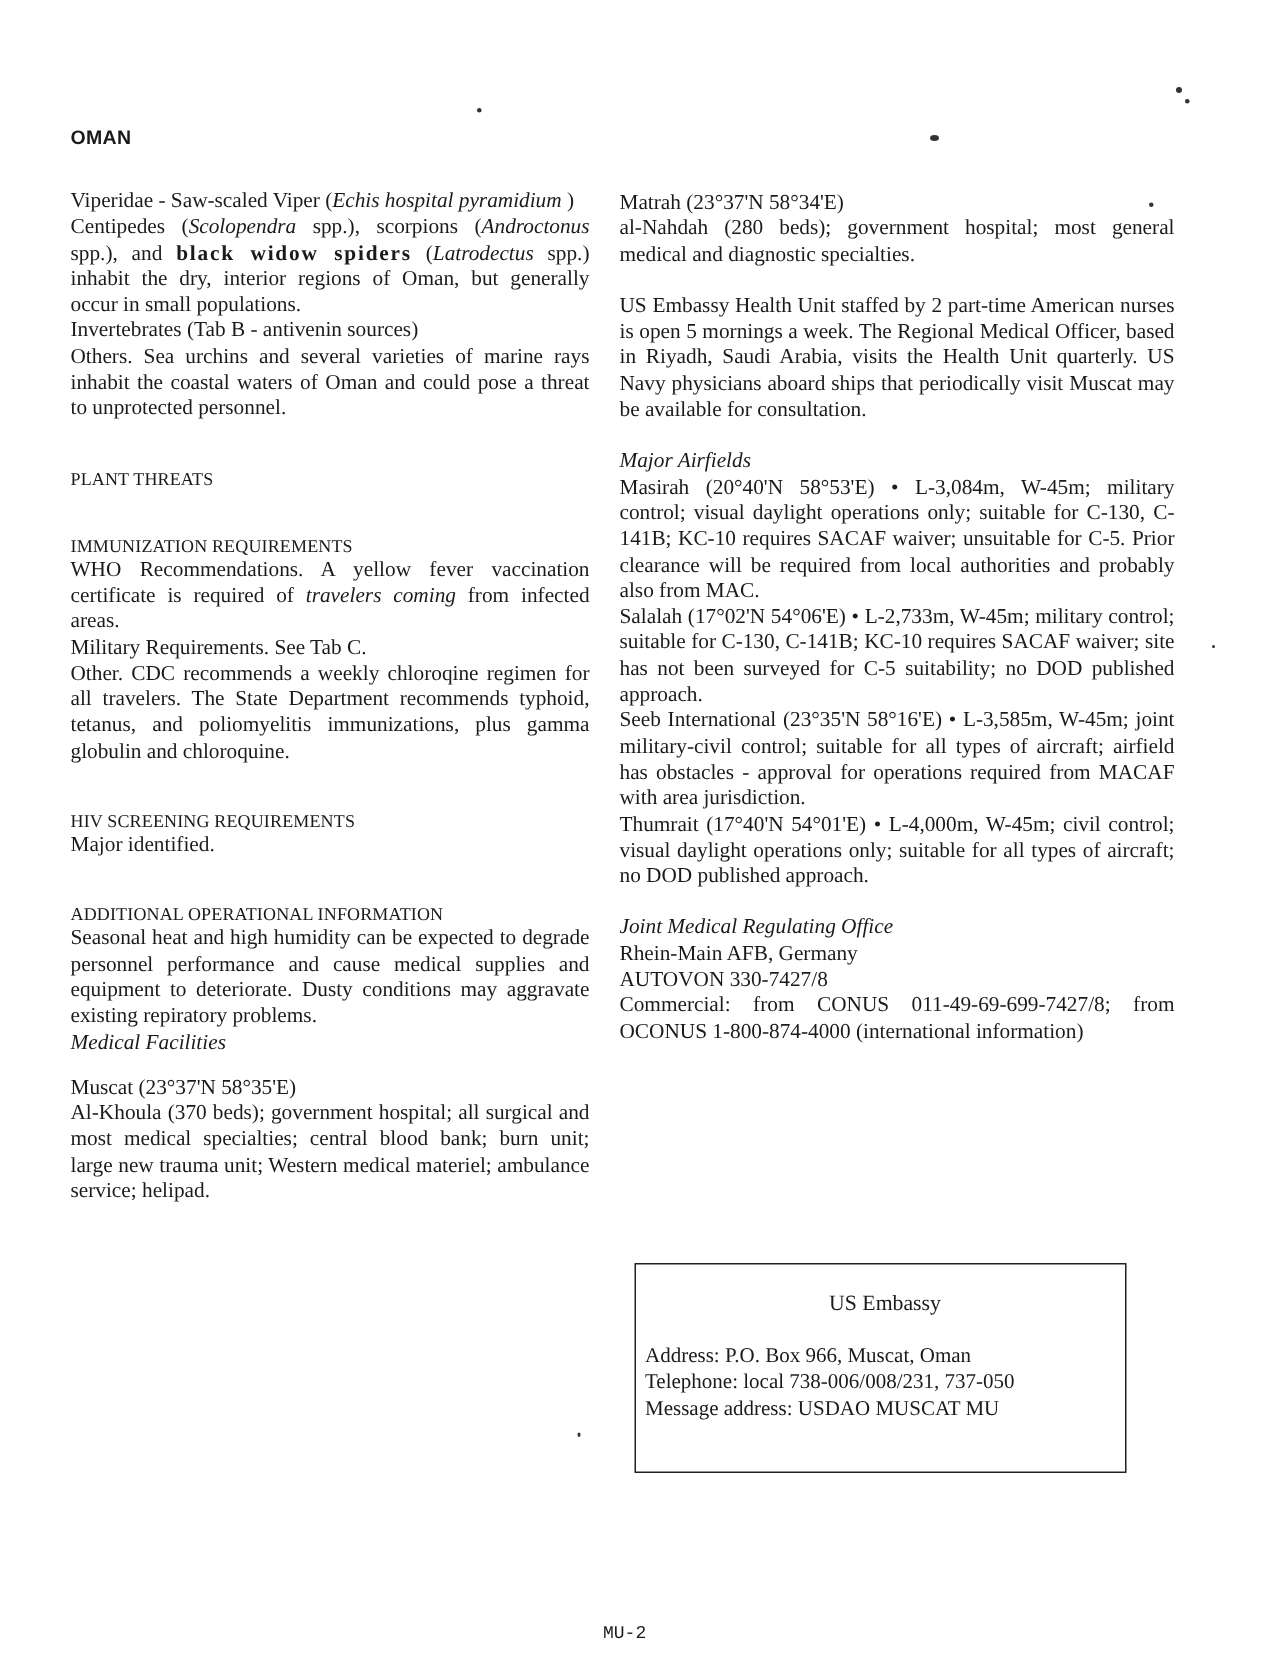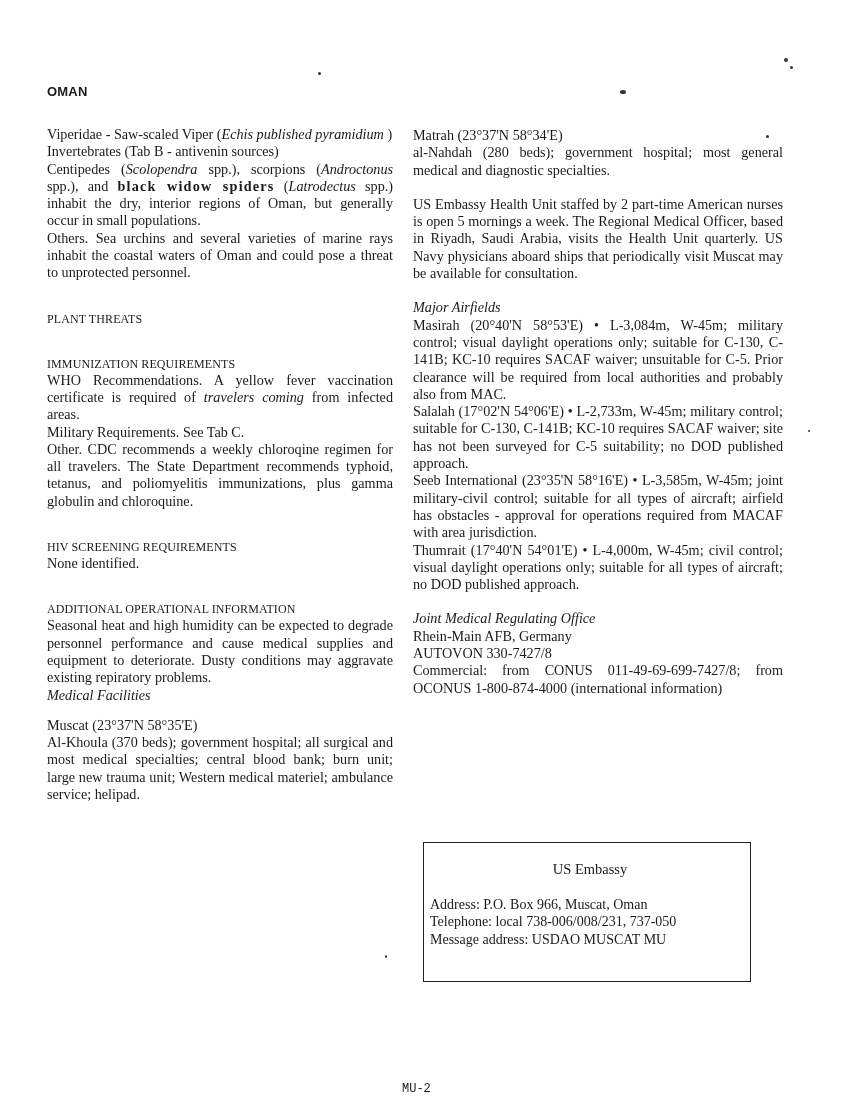--- a/index.html
+++ b/index.html
@@ -80,39 +80,39 @@
       border-radius: 50%;
     }
   </style>
 </head>
 <body>
 
 <div class="header-country">OMAN</div>
 
 <div class="col col-left">
   <p>
-    <span>Viperidae - Saw-scaled Viper (</span><span class="it">Echis published pyramidium</span><span> )</span>
+    <span>Viperidae - Saw-scaled Viper (</span><span class="it">Echis hospital pyramidium</span><span> )</span>
   </p>
-  <p>Invertebrates (Tab B - antivenin sources)</p>
   <p>
     <span>Centipedes (</span><span class="it">Scolopendra</span><span> spp.), scorpions (</span><span class="it">Androctonus</span><span> spp.), and </span><span class="bold-spaced">black widow spiders</span><span> (</span><span class="it">Latrodectus</span><span> spp.) inhabit the dry, interior regions of Oman, but generally occur in small populations.</span>
   </p>
+  <p>Invertebrates (Tab B - antivenin sources)</p>
   <p>Others. Sea urchins and several varieties of marine rays inhabit the coastal waters of Oman and could pose a threat to unprotected personnel.</p>
 
   <div class="section-heading">PLANT THREATS</div>
 
   <div class="section-heading">IMMUNIZATION REQUIREMENTS</div>
   <p>
     <span>WHO Recommendations. A yellow fever vaccination certificate is required of </span><span class="it">travelers coming</span><span> from infected areas.</span>
   </p>
   <p>Military Requirements. See Tab C.</p>
   <p>Other. CDC recommends a weekly chloroqine regimen for all travelers. The State Department recommends typhoid, tetanus, and poliomyelitis immunizations, plus gamma globulin and chloroquine.</p>
 
   <div class="section-heading">HIV SCREENING REQUIREMENTS</div>
-  <p>None identified.</p>
+  <p>Major identified.</p>
 
   <div class="section-heading">ADDITIONAL OPERATIONAL INFORMATION</div>
   <p>Seasonal heat and high humidity can be expected to degrade personnel performance and cause medical supplies and equipment to deteriorate. Dusty conditions may aggravate existing repiratory problems.</p>
 
   <p class="sub-heading">Medical Facilities</p>
   <div class="gap-sm"></div>
   <p>Muscat (23°37'N 58°35'E)</p>
   <p>Al-Khoula (370 beds); government hospital; all surgical and most medical specialties; central blood bank; burn unit; large new trauma unit; Western medical materiel; ambulance service; helipad.</p>
 </div>
 

